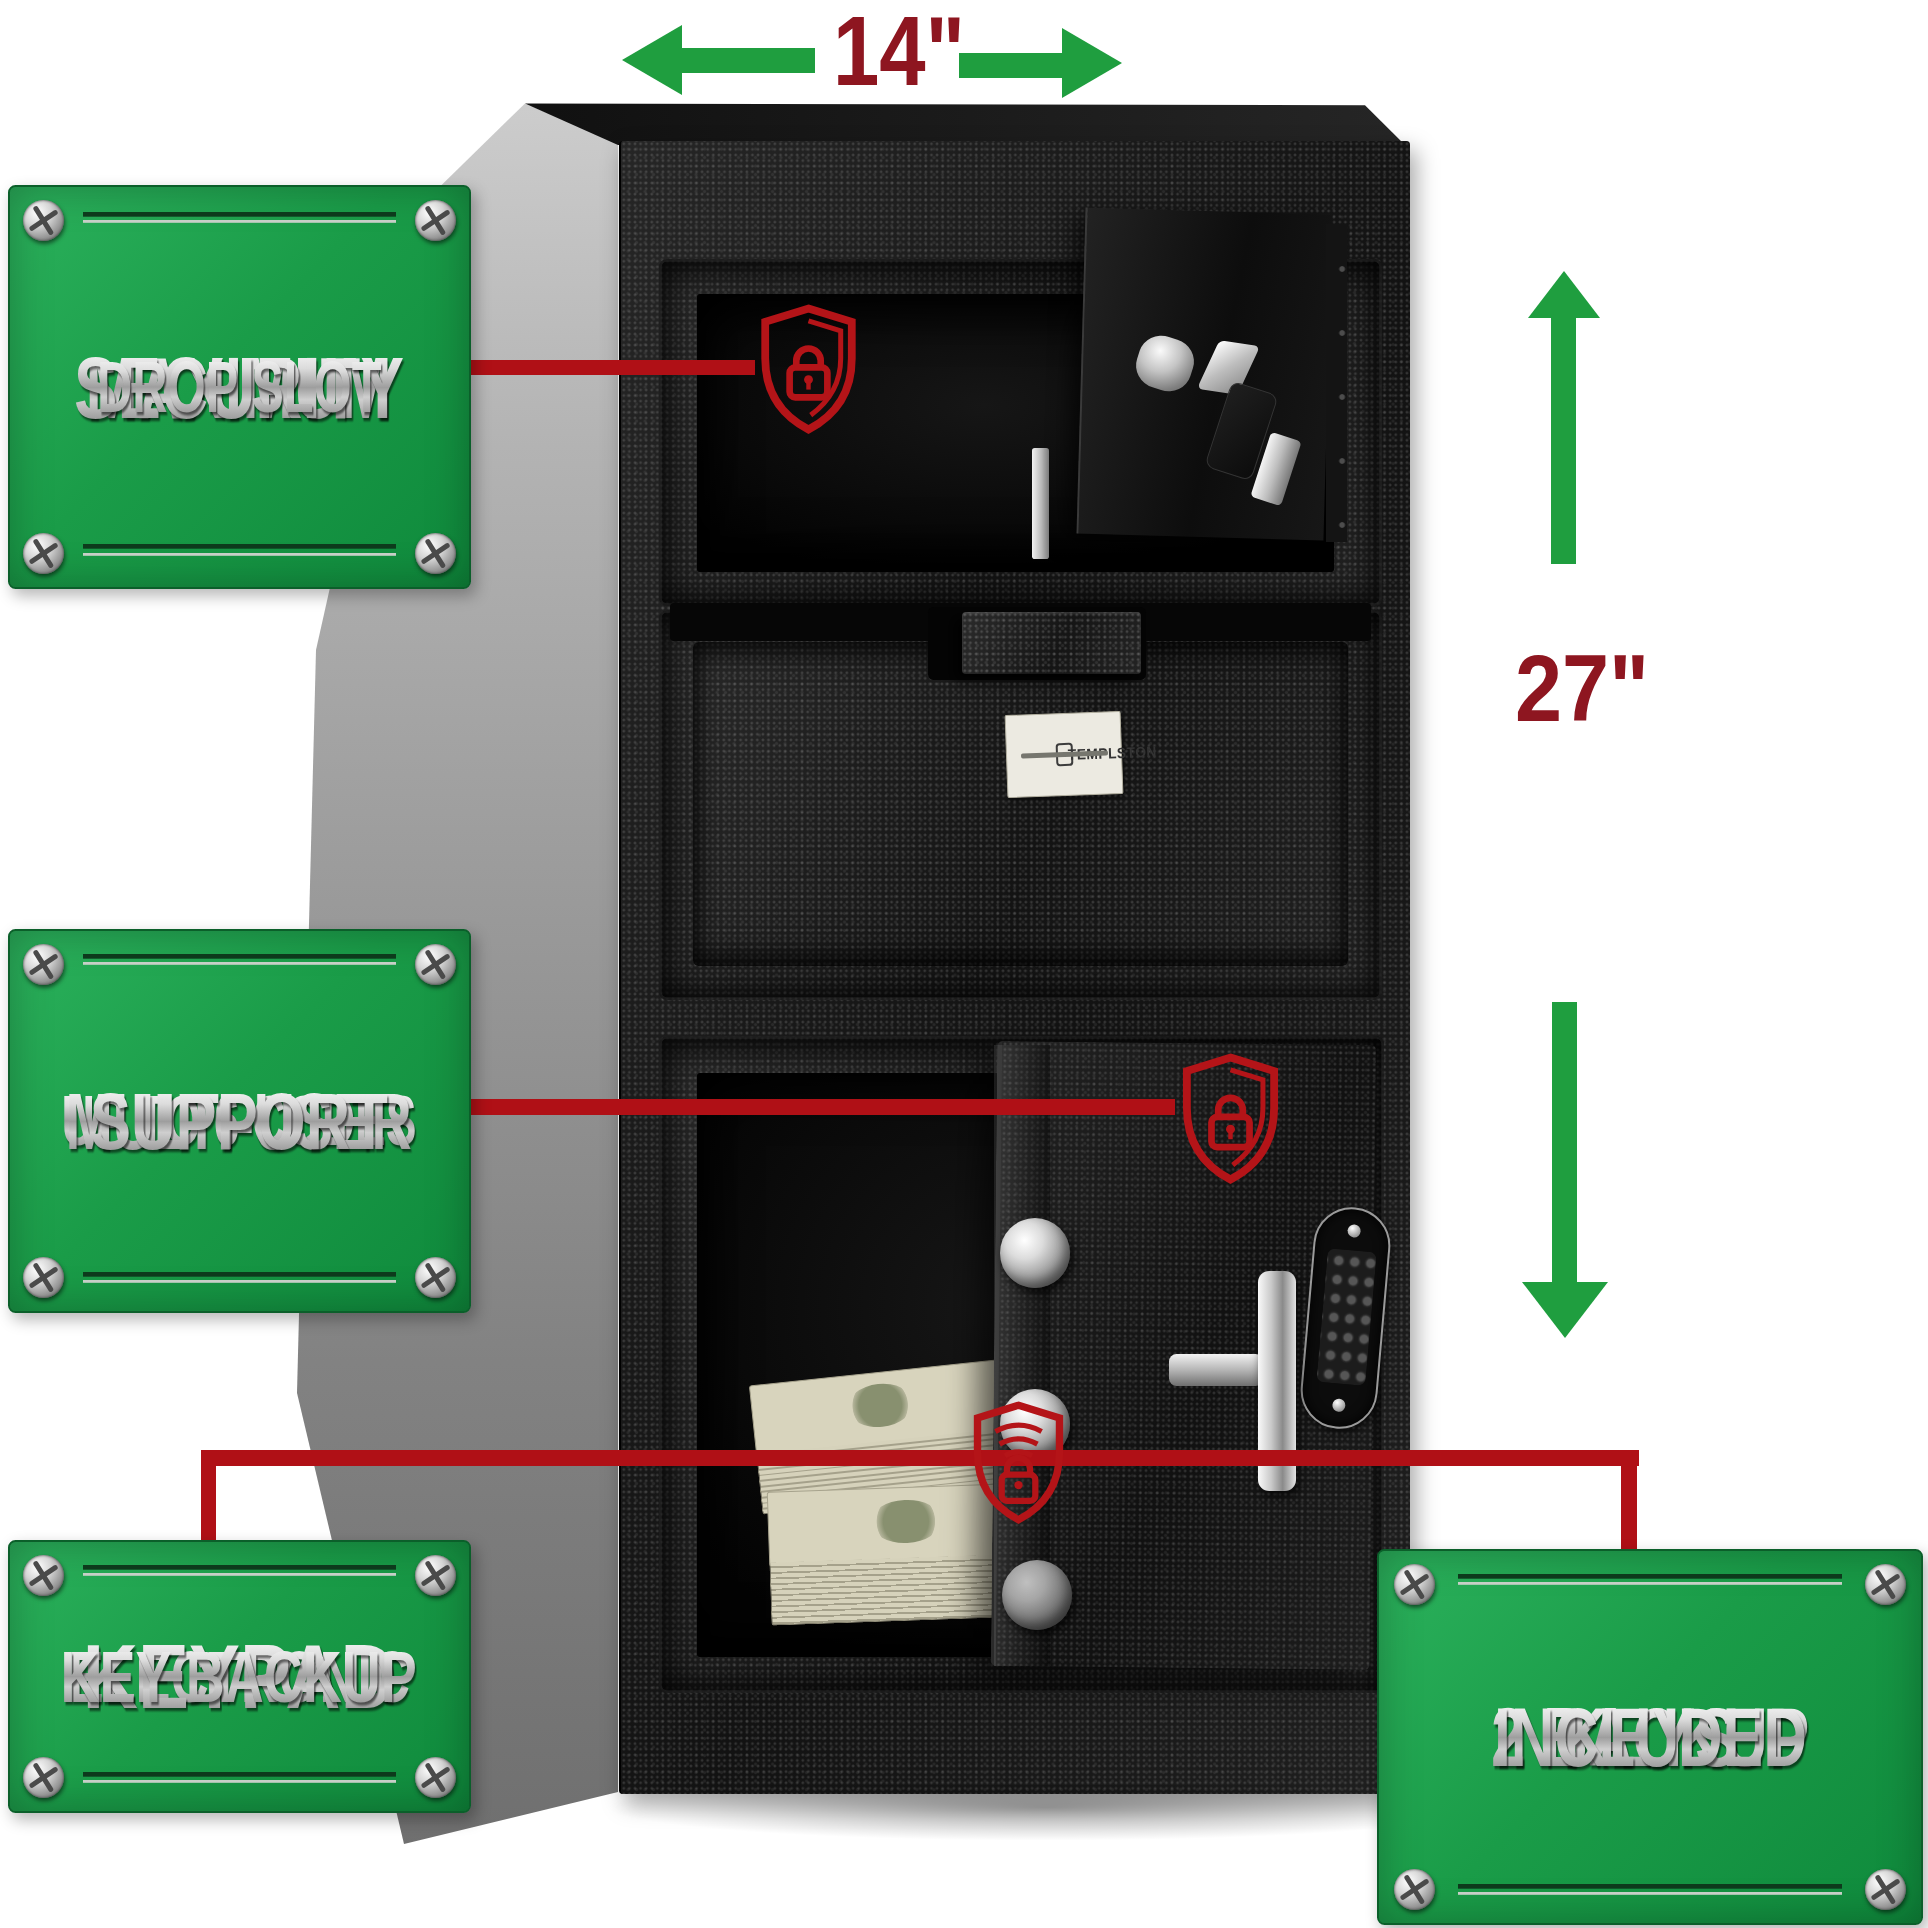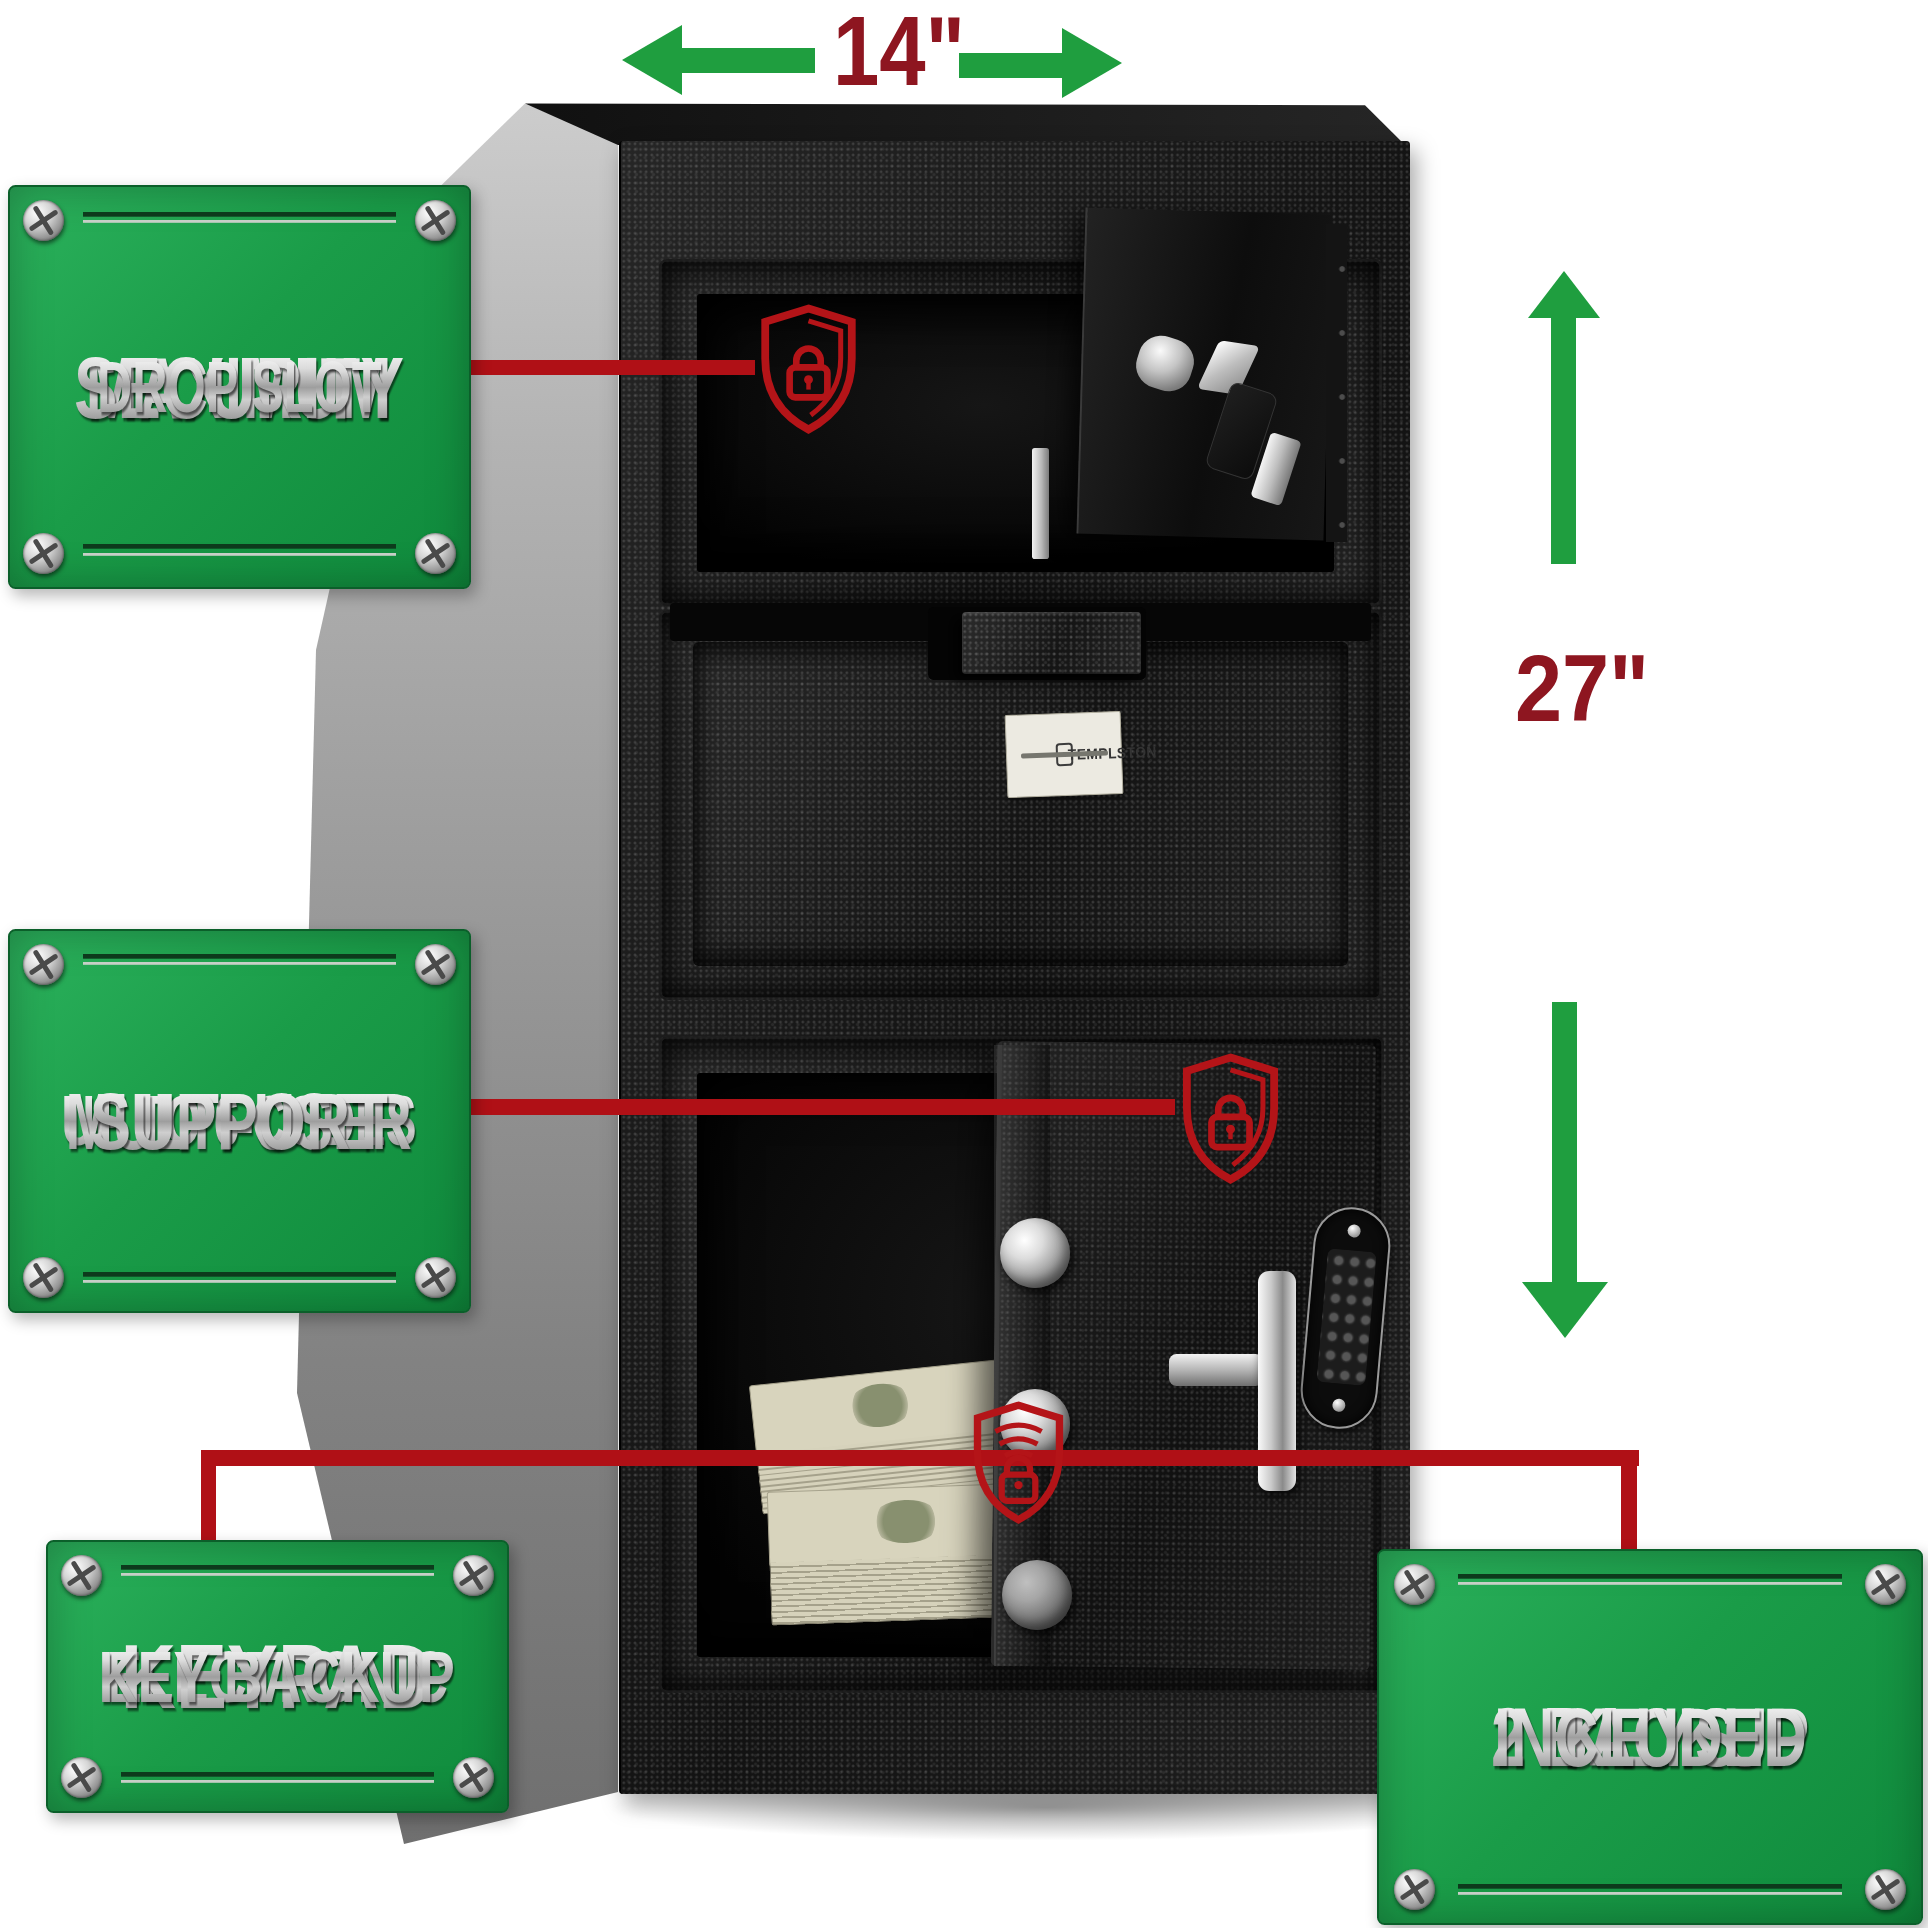--- a/index.html
+++ b/index.html
@@ -286,21 +286,21 @@
       </div>
     <div class="rule" style="left:73px;right:73px;top:22.6px;"></div>
     <div class="rule" style="left:73px;right:73px;bottom:24.5px;"></div>
     <div class="panel-lines" style="gap:13px;">
       <span class="metal" style="font-size:70px;transform:scaleX(.66);">UP TO 6 CODES</span>
       <span class="metal" style="font-size:79px;transform:scaleX(.72);">MULTI-USER</span>
       <span class="metal" style="font-size:79px;transform:scaleX(.78);">SUPPORT</span>
     </div>
   </div>
 
-  <div class="panel" style="left:7.5px;top:1540px;width:463px;height:273px;margin-left:38px;">
+  <div class="panel" style="left:7.5px;top:1540px;width:463px;height:273px;">
     <div class="screw" style="left:13px;top:13px;">
         <i class="s1"></i>
         <i class="s2"></i>
       </div>
     <div class="screw" style="right:13px;top:13px;">
         <i class="s1"></i>
         <i class="s2"></i>
       </div>
     <div class="screw" style="left:13px;bottom:13px;">
         <i class="s1"></i>

